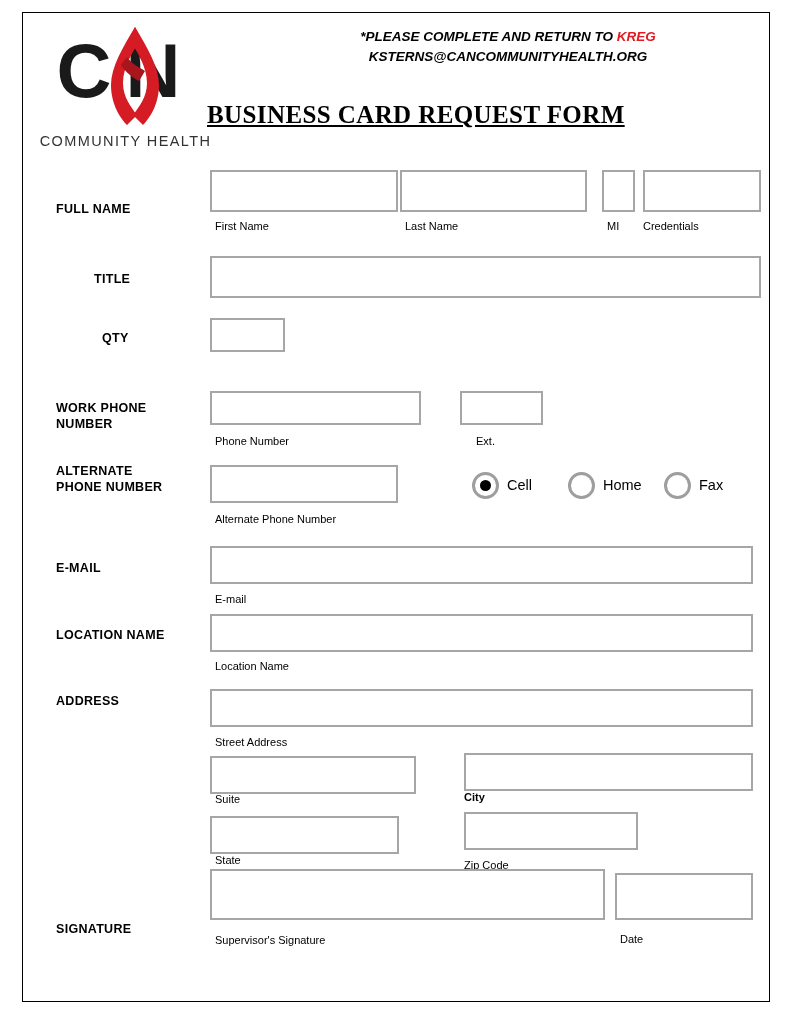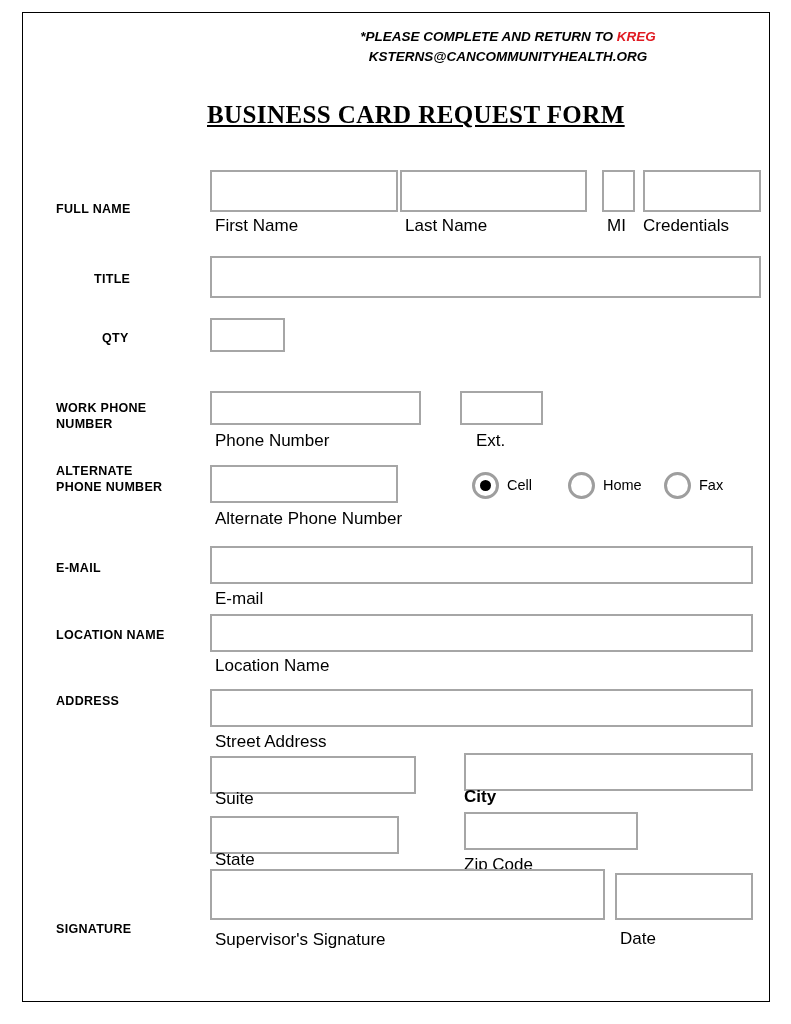--- a/index.html
+++ b/index.html
@@ -116,21 +116,21 @@
     background: #ffffff;
     box-sizing: border-box;
     font-family: "Liberation Sans", sans-serif;
     font-size: 13px;
     padding: 2px 5px;
     color: #000;
     outline: none;
   }
   .sublabel {
     position: absolute;
-    font-size: 17px;
+    font-size: 11px;
     line-height: 16px;
     color: #000000;
   }
 
   
   .radio {
     position: absolute;
     width: 27px;
     height: 27px;
     border: 3px solid #9e9e9e;
@@ -155,20 +155,31 @@
     font-size: 14.5px;
     line-height: 16px;
   }
 </style>
 </head>
 <body>
 
 <div class="page">
 <div class="inner">
 
+  <div class="logo">
+    <div class="logo-mark">
+      <div class="logo-letters">CN</div>
+      <svg class="logo-ribbon" viewBox="0 0 60 98">
+        <path d="M30 0 C18 20 6 40 6 58 C6 78 16 92 22 98 L32 88 C26 80 18 70 18 56 C18 40 28 24 36 12 Z" fill="#d51b24"></path>
+        <path d="M30 0 C42 20 54 40 54 58 C54 78 44 92 38 98 L28 88 C34 80 42 70 42 56 C42 40 32 24 24 12 Z" fill="#d51b24"></path>
+        <path d="M22 30 C28 38 34 40 40 44 L34 54 C26 50 20 44 16 38 Z" fill="#a8151c"></path>
+      </svg>
+    </div>
+    <div class="logo-sub">COMMUNITY HEALTH</div>
+  </div>
 
   <div class="note">
     <span>*PLEASE COMPLETE AND RETURN TO </span><span class="kreg">KREG</span><br>
     <span>KSTERNS@CANCOMMUNITYHEALTH.ORG</span>
   </div>
   <div class="title">BUSINESS CARD REQUEST FORM</div>
 
   <div class="flabel" style="left:33px; top:188px;">FULL NAME</div>
   <input class="fbox" style="left: 187px; top: 157px; width: 188px; height: 42px;" value="">
   <div class="sublabel" style="left:192px; top:205px;">First Name</div>

